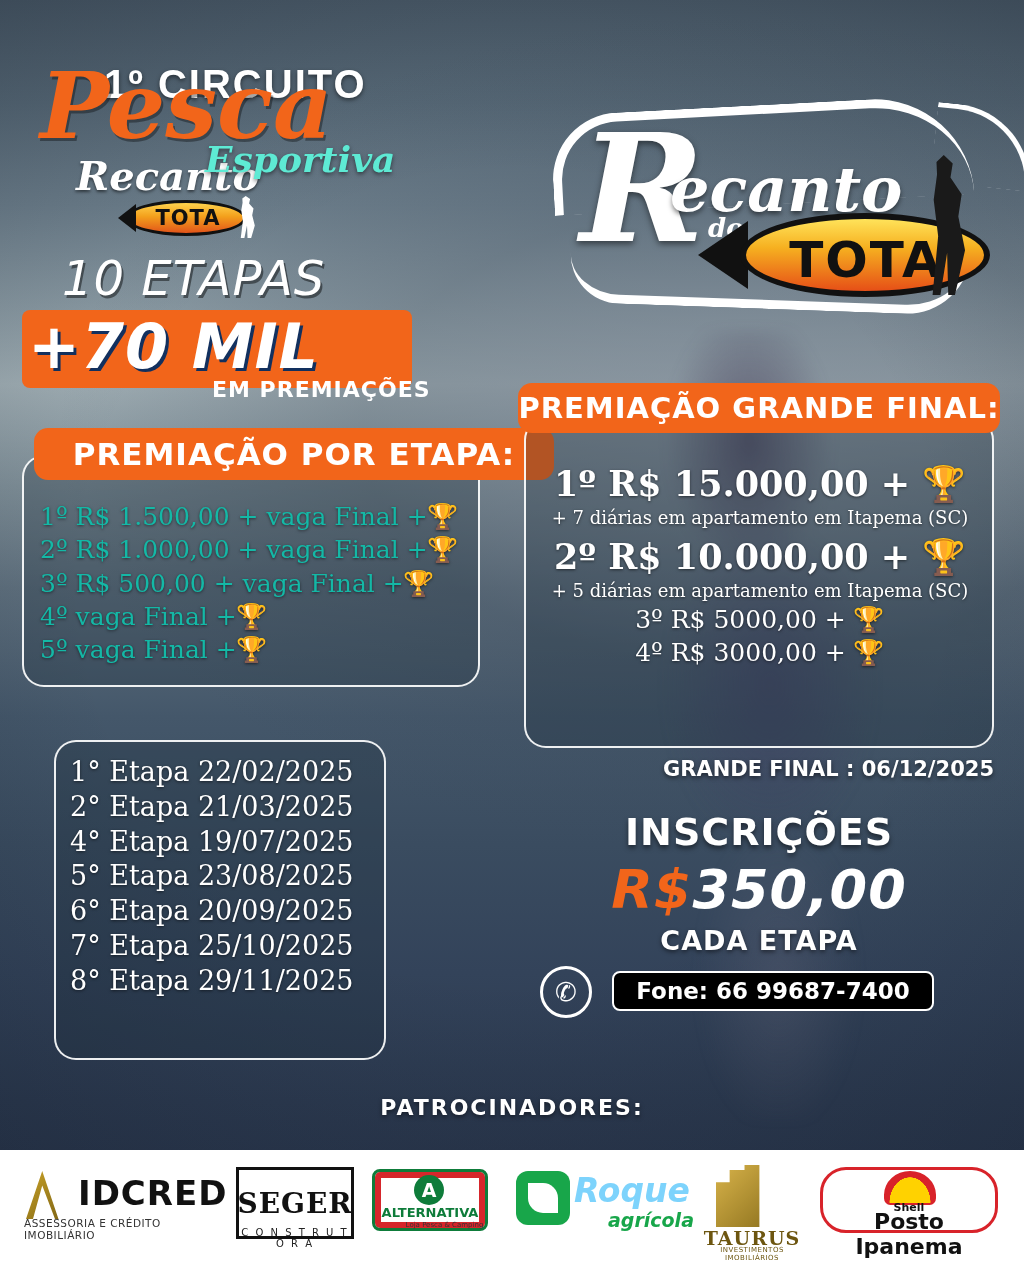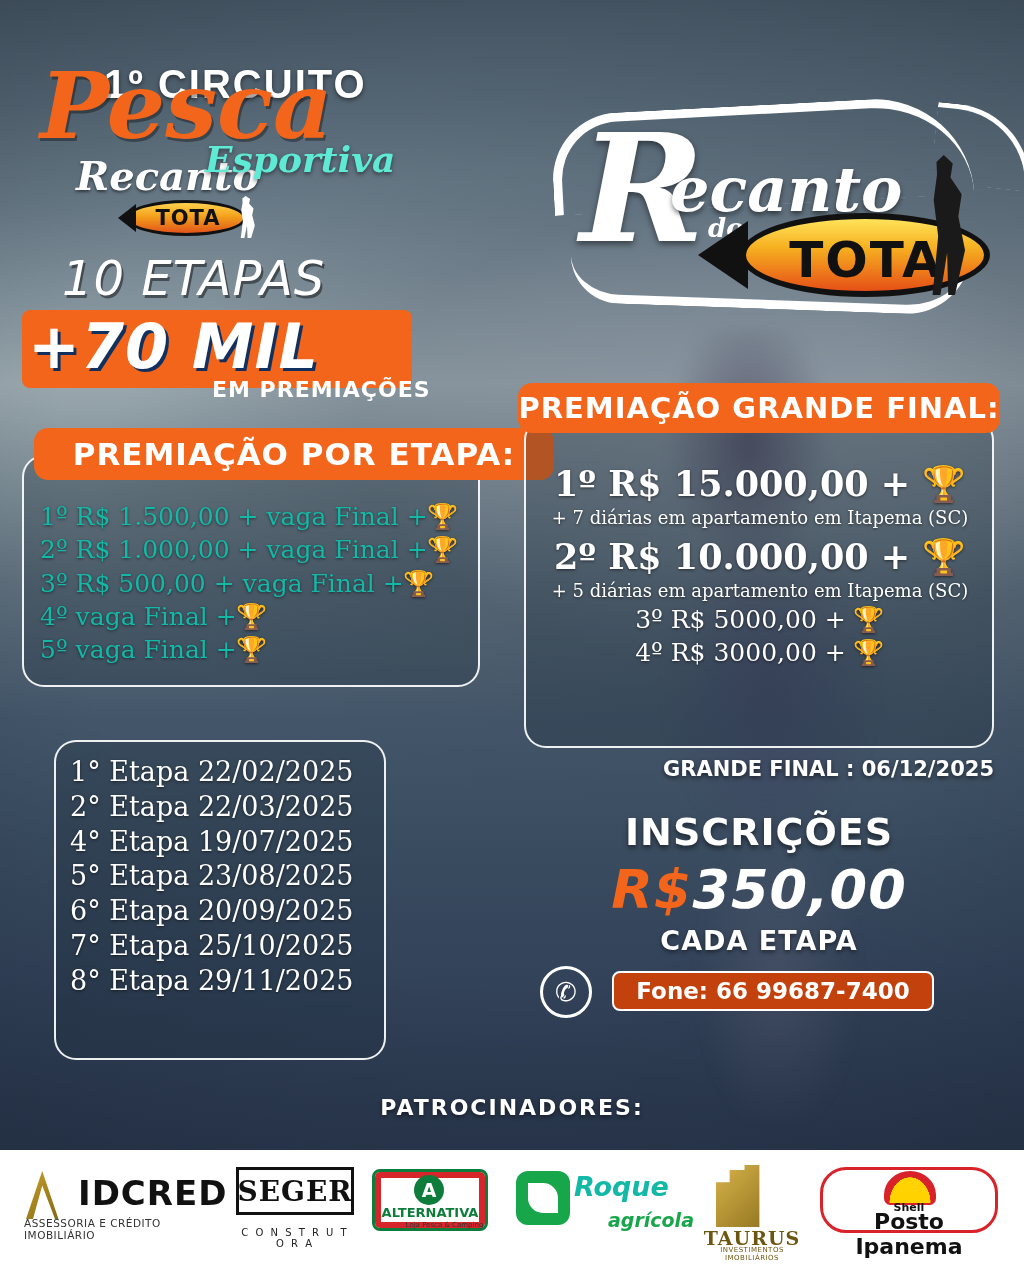--- a/index.html
+++ b/index.html
@@ -259,21 +259,21 @@
   #whats {
     position: absolute; left: 540px; top: 966px; width: 52px; height: 52px;
     border: 3px solid #fff; border-radius: 50%;
   }
   #whats .glyph {
     position: absolute; inset: 0; display: flex; align-items: center; justify-content: center;
     color: #fff; font-size: 26px;
   }
   #fone {
     position: absolute; left: 612px; top: 971px; width: 322px; height: 40px;
-    background: #c2410c; border: 2px solid #fff; border-radius: 8px;
+    background: #000000; border: 2px solid #fff; border-radius: 8px;
     display: flex; align-items: center; justify-content: center;
     color: #fff; font-family: "DejaVu Sans", sans-serif; font-weight: bold; font-size: 23px;
   }
 
   #patro-label {
     position: absolute; left: 0; right: 0; top: 1095px; text-align: center;
     font-family: "DejaVu Sans", sans-serif; font-weight: bold; font-size: 22px;
     color: #ffffff; letter-spacing: 2px; text-shadow: 0 2px 4px rgba(0,0,0,0.5);
   }
 
@@ -291,21 +291,21 @@
     font-family: "DejaVu Sans", sans-serif; font-weight: bold; font-size: 34px; color: #111;
     letter-spacing: 1px;
   }
   #sp-idcred .tag {
     position: absolute; left: 2px; top: 52px;
     font-family: "DejaVu Sans", sans-serif; font-size: 10.5px; color: #333; letter-spacing: 0.5px;
   }
 
   #sp-seger { left: 236px; width: 122px; }
   #sp-seger .box {
-    position: absolute; left: 0; top: 2px; width: 118px; height: 48px;
+    position: absolute; left: 0; top: 2px; width: 118px; height: 72px;
     border: 3px solid #111;
     display: flex; align-items: center; justify-content: center;
     font-family: "DejaVu Serif", serif; font-weight: bold; font-size: 28px; color: #111;
     letter-spacing: 1px;
   }
   #sp-seger .tag {
     position: absolute; left: 0; top: 62px; width: 118px; text-align: center;
     font-family: "DejaVu Sans", sans-serif; font-size: 10px; color: #222; letter-spacing: 2px;
   }
 
@@ -335,21 +335,21 @@
     position: absolute; left: 0; top: 6px; width: 54px; height: 54px;
     background: #18a64a; border-radius: 12px;
   }
   #sp-roque .leaf {
     position: absolute; left: 12px; top: 12px; width: 30px; height: 30px;
     background: #ffffff; border-radius: 0 50% 0 50%;
   }
   #sp-roque .name {
     position: absolute; left: 58px; top: 6px;
     font-family: "DejaVu Sans", sans-serif; font-style: italic; font-weight: bold;
-    font-size: 27px; color: #14b8a6;
+    font-size: 33px; color: #7dd3fc;
   }
   #sp-roque .tag {
     position: absolute; left: 92px; top: 44px;
     font-family: "DejaVu Sans", sans-serif; font-style: italic; font-weight: bold;
     font-size: 19px; color: #18a64a;
   }
 
   #sp-taurus { left: 700px; width: 104px; }
   #sp-taurus .tower {
     position: absolute; left: 16px; top: 0px; width: 62px; height: 62px;
@@ -442,21 +442,21 @@
   <div class="big">2º R$ 10.000,00 + 🏆</div>
   <div class="sub">+ 5  diárias em apartamento em Itapema (SC)</div>
   <div class="small">3º R$ 5000,00 + 🏆</div>
   <div class="small">4º  R$ 3000,00 + 🏆</div>
 </div>
 <div id="grande-final-date">GRANDE FINAL : 06/12/2025</div>
 
 <div class="panel" id="panel-dates"></div>
 <div id="list-dates">
   <div>1° Etapa 22/02/2025</div>
-  <div>2° Etapa 22/03/2025</div>
+  <div>2° Etapa 21/03/2025</div>
   <div>4° Etapa 19/07/2025</div>
   <div>5° Etapa 23/08/2025</div>
   <div>6° Etapa 20/09/2025</div>
   <div>7° Etapa 25/10/2025</div>
   <div>8° Etapa 29/11/2025</div>
 </div>
 
 <div id="inscricoes">INSCRIÇÕES</div>
 <div id="valor">
   <span class="rs">R$</span><span>350,00</span>

